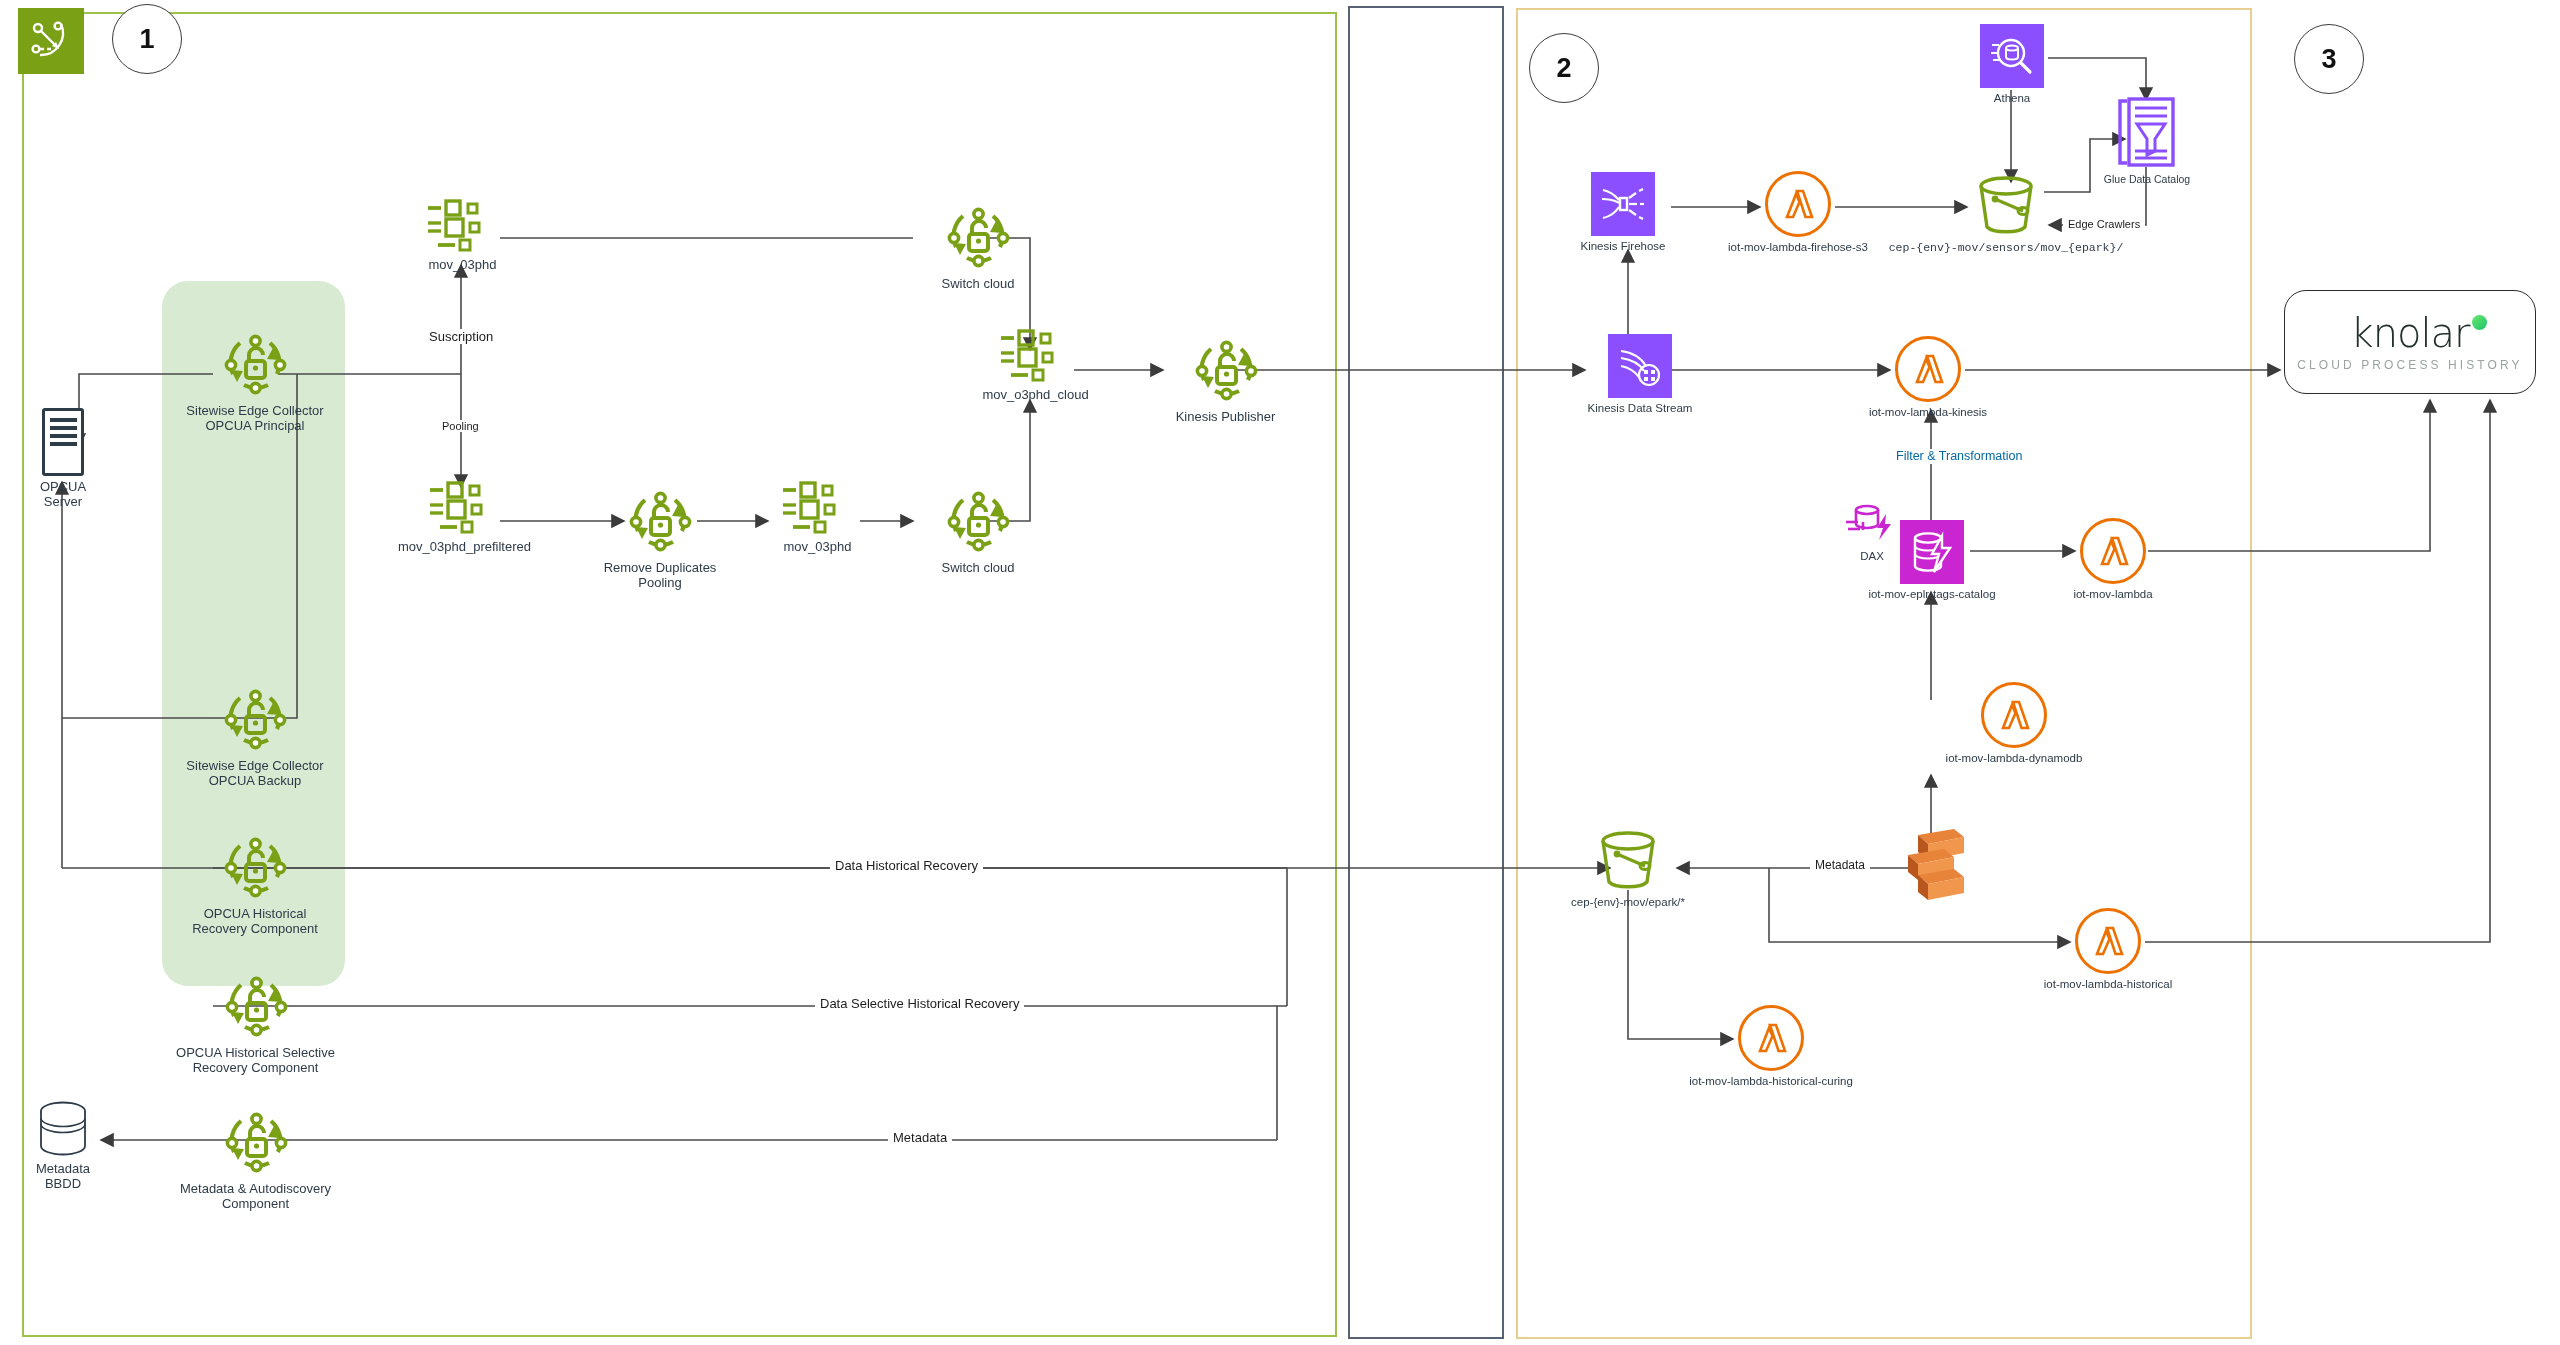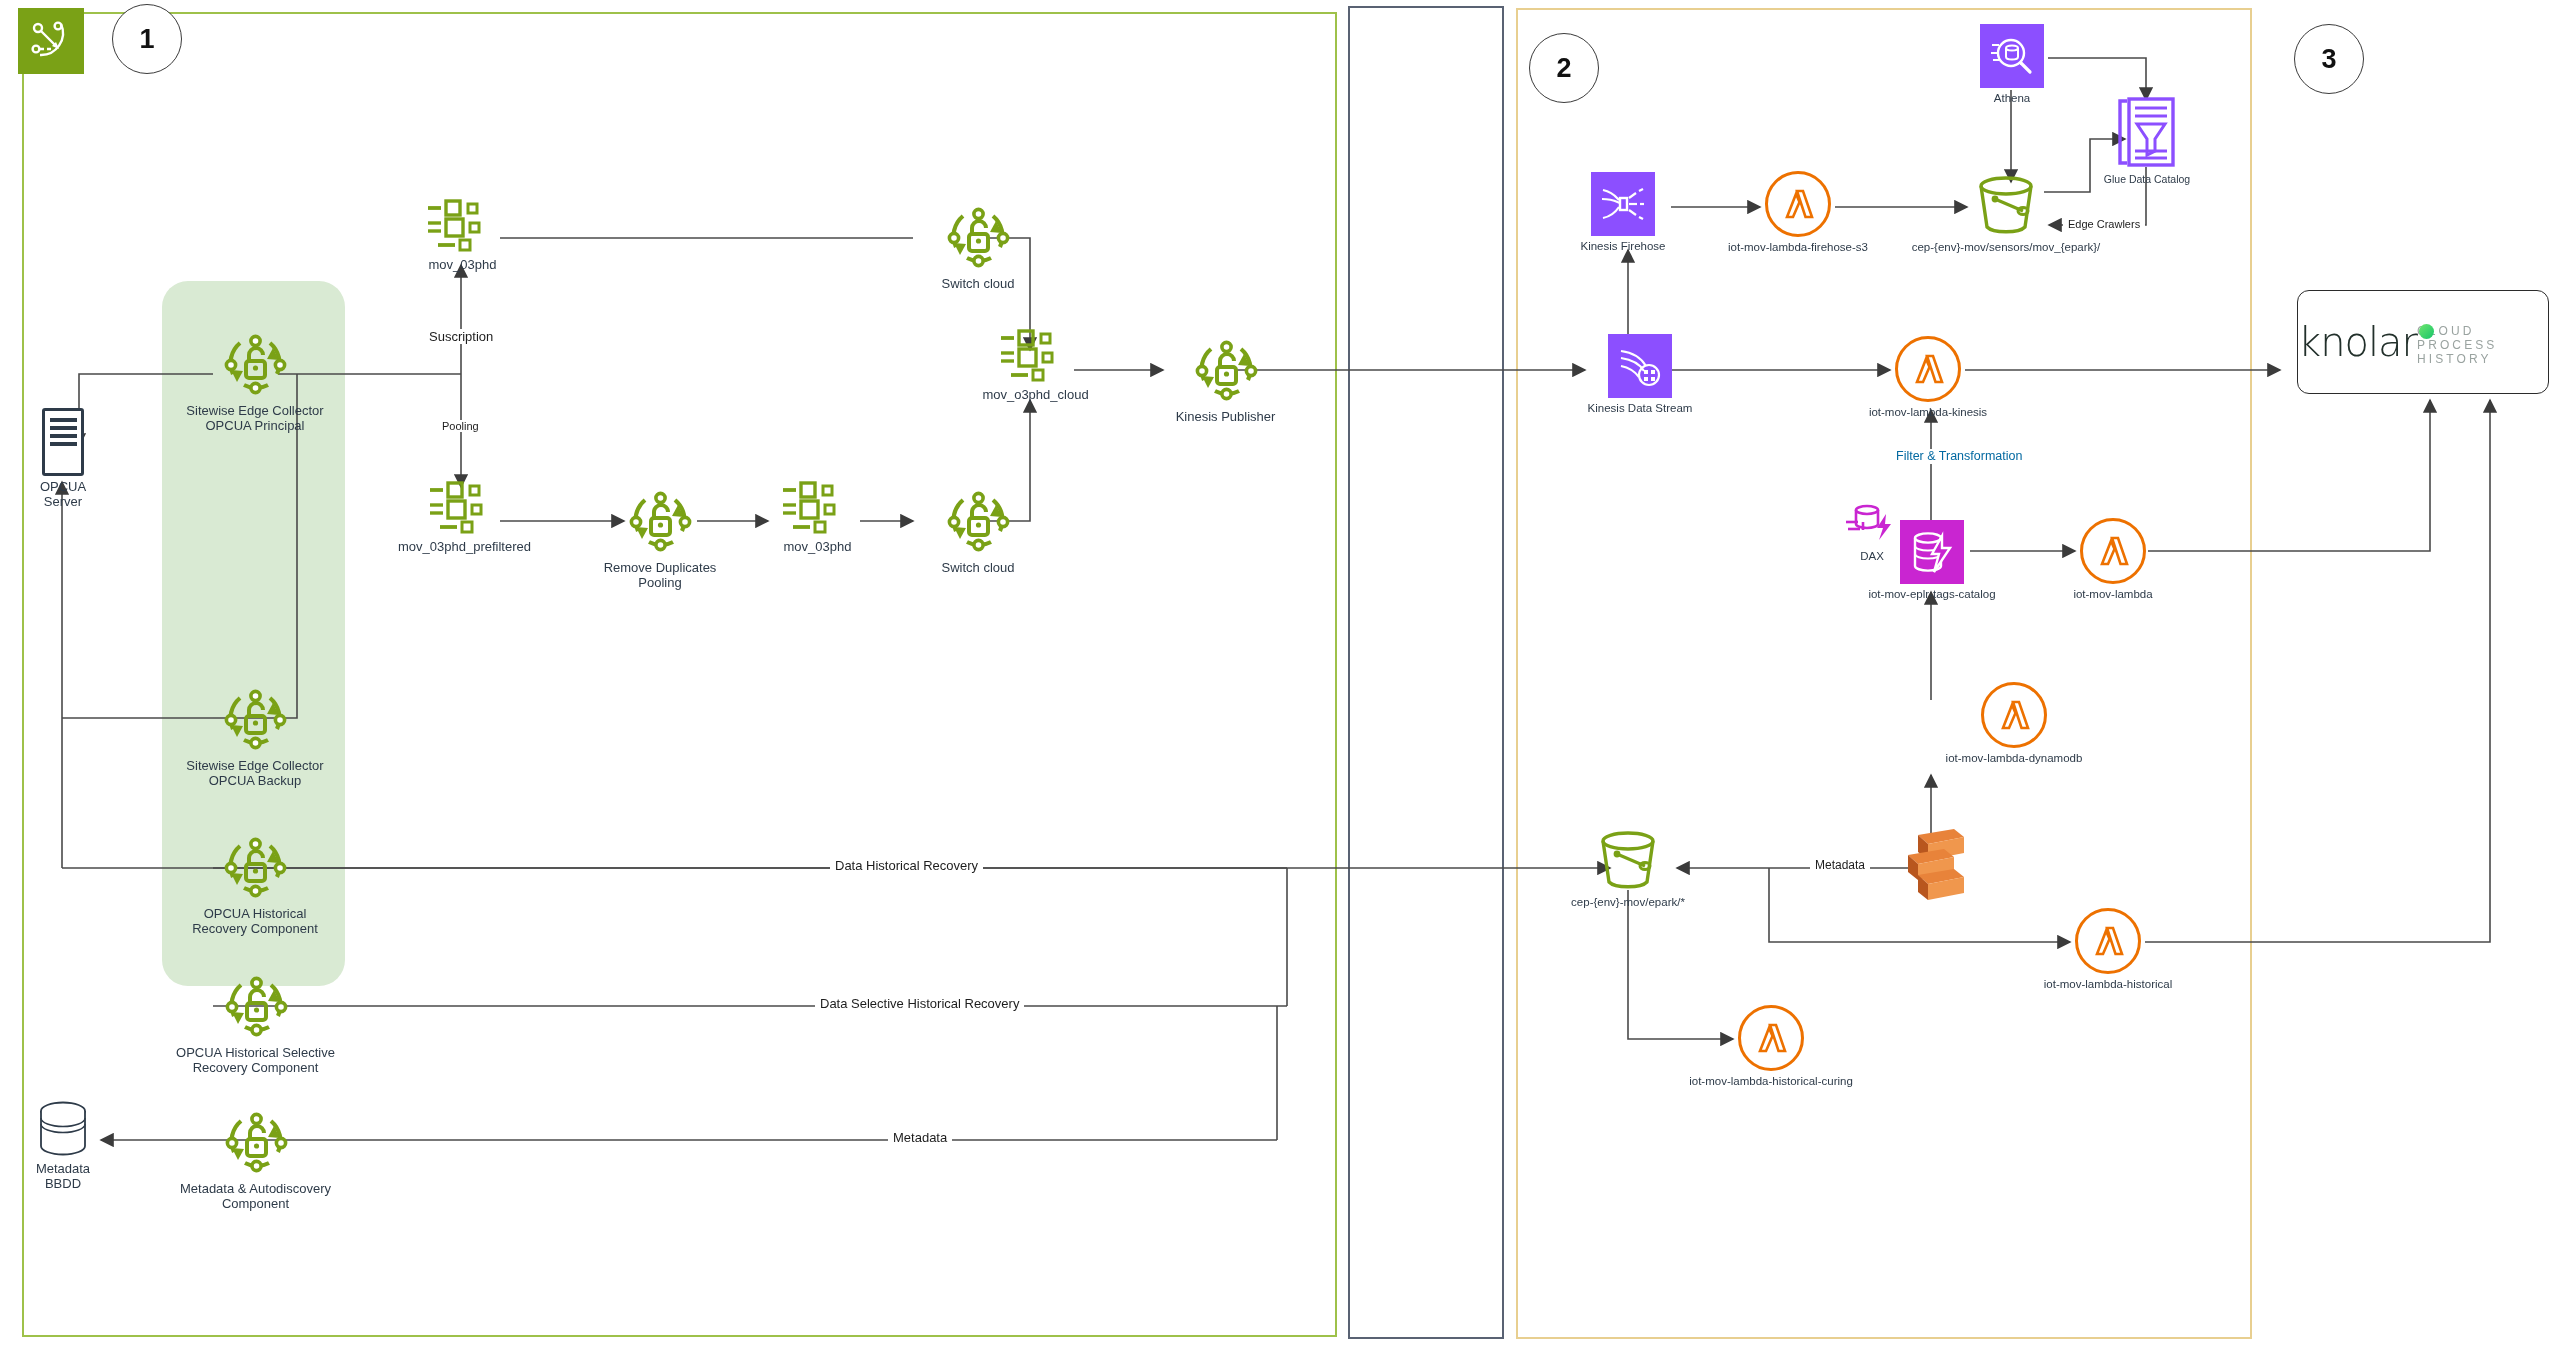--- a/index.html
+++ b/index.html
@@ -35,21 +35,21 @@
   
   .tile{width:64px;height:64px;display:flex;align-items:center;justify-content:center;}
   .tile.purple{background:#8c4fff;}
   .tile.magenta{background:#c925d1;}
 
   .lambda-ring{width:66px;height:66px;border-radius:50%;border:3.4px solid #ed7100;
     display:flex;align-items:center;justify-content:center;box-sizing:border-box;}
 
   
   .knolar{position:absolute;left:2284px;top:290px;width:250px;height:102px;border:1.6px solid #2b2b2b;
-    border-radius:12px;background:#fff;display:flex;flex-direction:row;align-items:center;justify-content:center;margin-left:13px;}
+    border-radius:22px;background:#fff;display:flex;flex-direction:column;align-items:center;justify-content:center;}
   .knolar .kword{font-size:40px;letter-spacing:-1px;color:#22302b;font-family:"DejaVu Sans",sans-serif;font-weight:300;line-height:1;position:relative;}
   .knolar .kdot{position:absolute;right:-17px;top:2px;width:15px;height:15px;border-radius:50%;
     background:linear-gradient(135deg,#6ee66e,#18c46a);}
   .knolar .ksub{margin-top:5px;font-size:12px;letter-spacing:3.1px;color:#9aa3a0;}
 
   
   .logo{position:absolute;left:18px;top:8px;width:66px;height:66px;background:#7aa116;
     display:flex;align-items:center;justify-content:center;}
 
   
@@ -460,21 +460,21 @@
   </div>
 
   <div class="node" style="left:1967px;top:175px;width:78px;">
     <svg width="66" height="62" viewBox="0 0 66 62">
       <ellipse cx="33" cy="11" rx="25" ry="8" fill="none" stroke="#7aa116" stroke-width="3.4"></ellipse>
       <path d="M8,11 L14,52 A20,7 0 0 0 52,52 L58,11" fill="none" stroke="#7aa116" stroke-width="3.4"></path>
       <path d="M22,24 L50,36" stroke="#7aa116" stroke-width="3.2"></path>
       <circle cx="22" cy="24" r="3.4" fill="#7aa116"></circle>
       <ellipse cx="50" cy="36" rx="5" ry="3.4" fill="none" stroke="#7aa116" stroke-width="3"></ellipse>
     </svg>
-    <div class="cap sm" style="white-space:nowrap;">cep-{env}-mov/sensors/mov_{epark}/</div>
+    <div class="cap sm" style="white-space:nowrap;font-family:Liberation Mono, monospace;">cep-{env}-mov/sensors/mov_{epark}/</div>
   </div>
 
   <div class="node" style="left:1979px;top:24px;width:66px;justify-content:flex-end;">
     <div class="tile purple">
       <svg width="48" height="48" viewBox="0 0 48 48">
         <circle cx="23" cy="21" r="13" fill="none" stroke="#fff" stroke-width="2.4"></circle>
         <path d="M33,31 L42,40" stroke="#fff" stroke-width="3.2" stroke-linecap="round"></path>
         <ellipse cx="24" cy="16" rx="6" ry="2.6" fill="none" stroke="#fff" stroke-width="2"></ellipse>
         <path d="M18,16 L18,25 A6,2.6 0 0 0 30,25 L30,16" fill="none" stroke="#fff" stroke-width="2"></path>
         <path d="M4,13 L11,13" stroke="#fff" stroke-width="2"></path>

